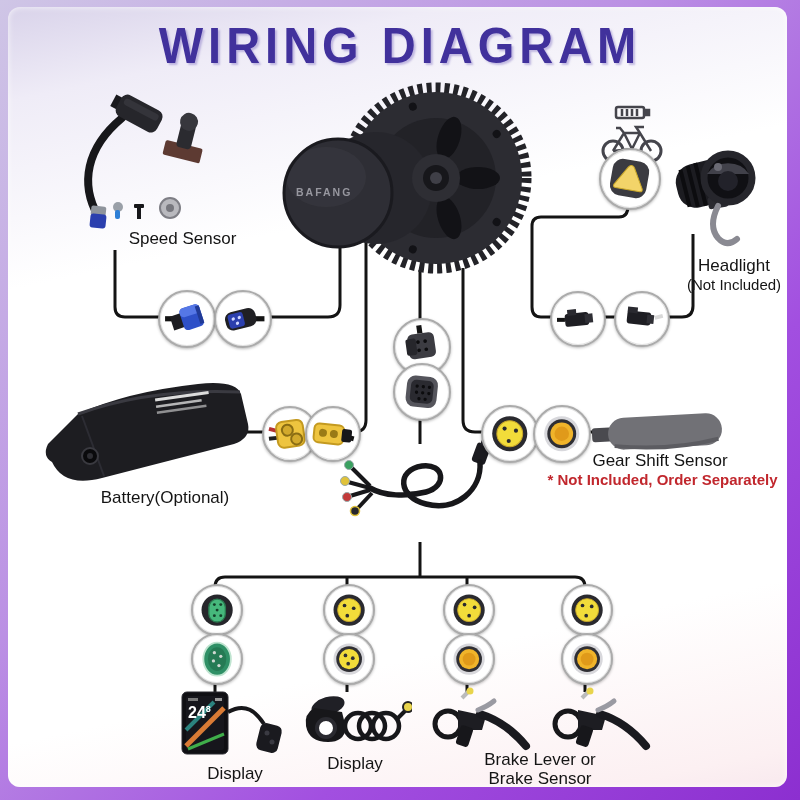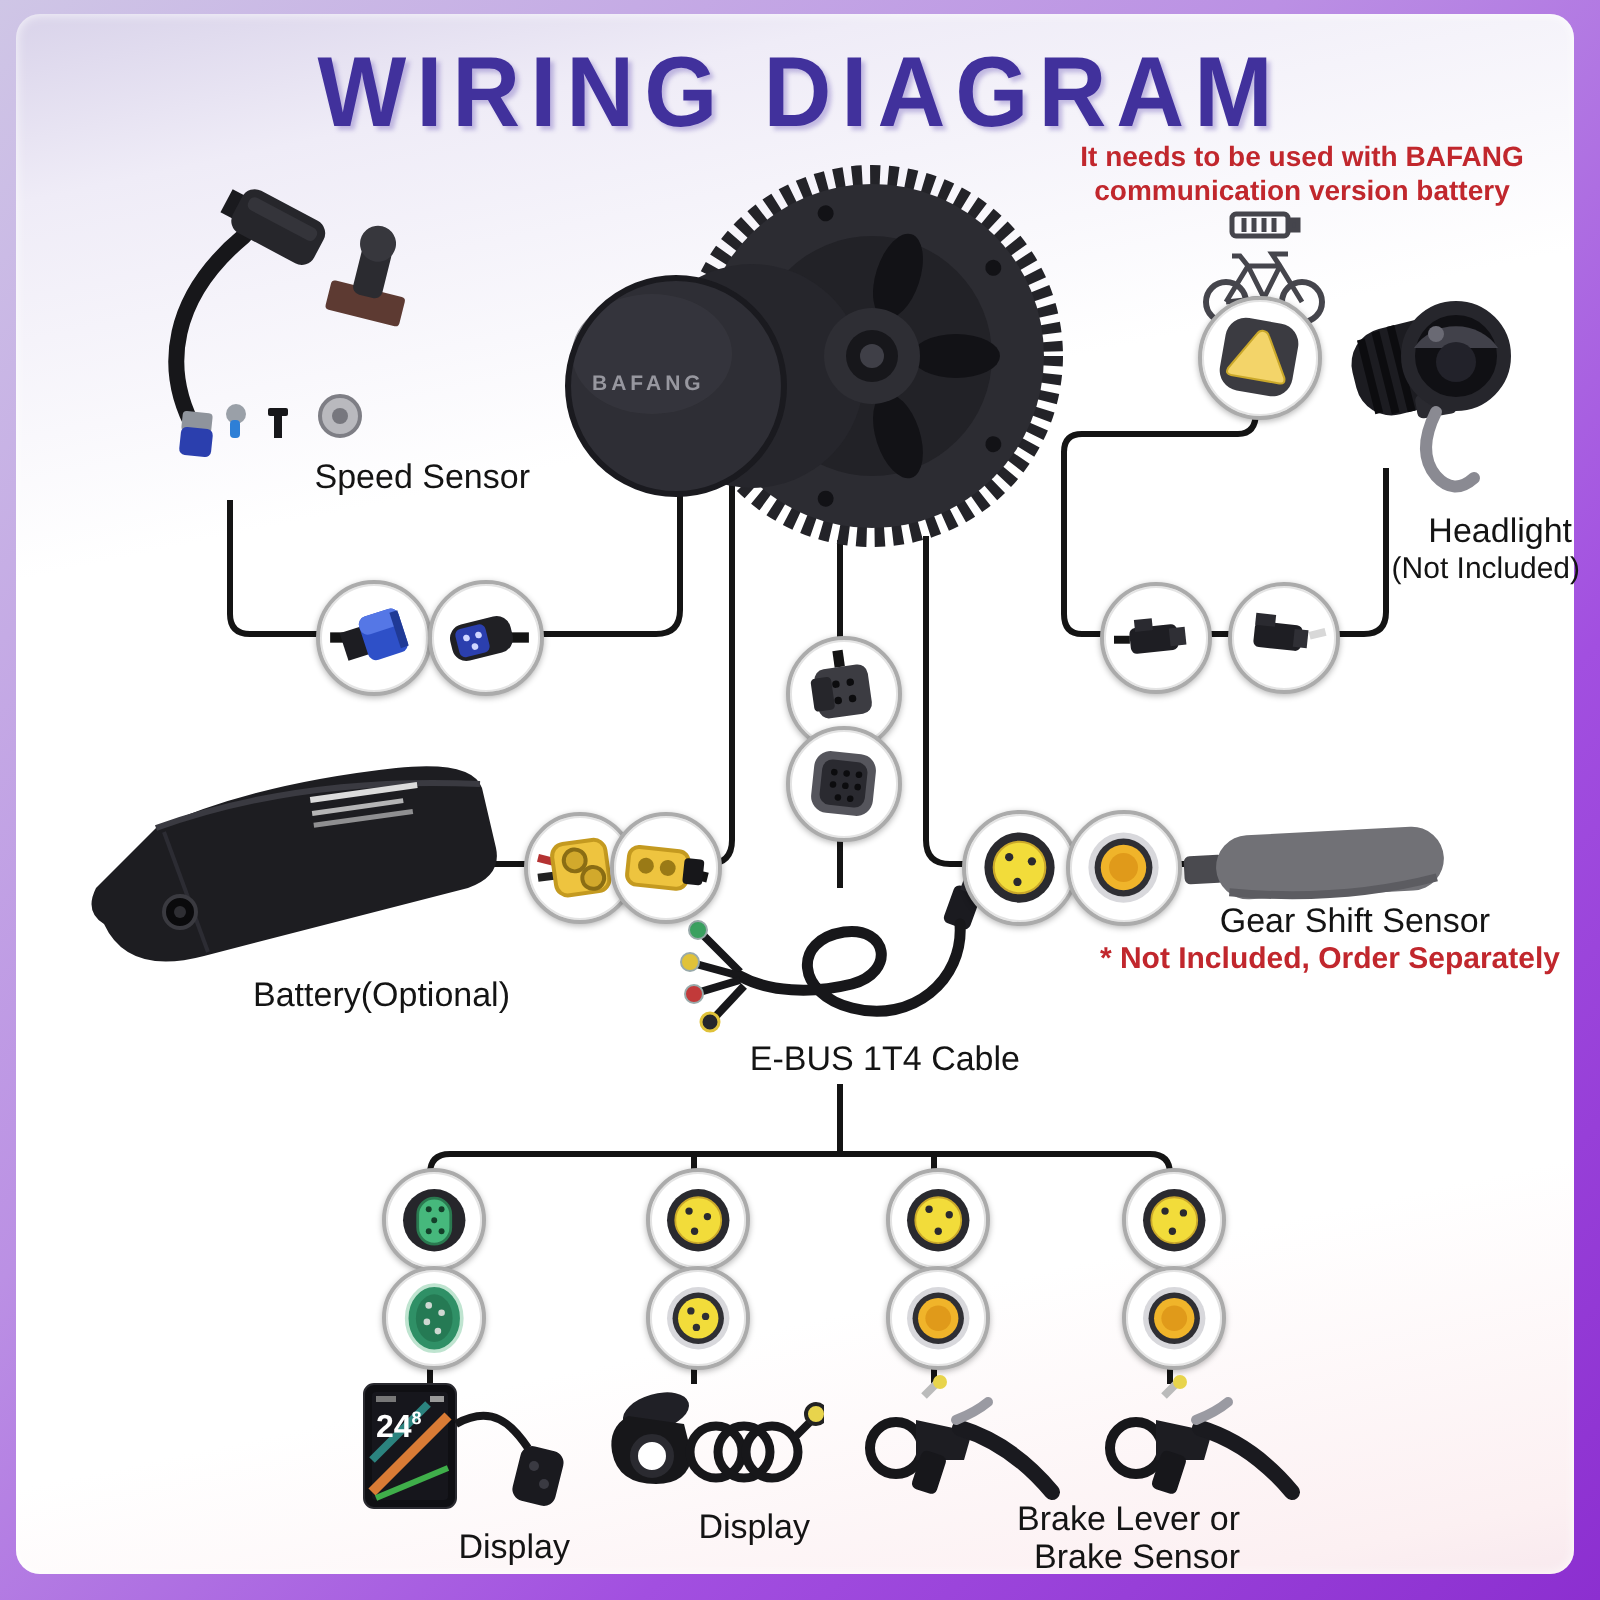--- a/index.html
+++ b/index.html
@@ -7,21 +7,21 @@
   .canvas{position:relative;width:800px;height:800px;overflow:hidden;
           background:linear-gradient(135deg,#cfc6e6 0%,#bb90e4 40%,#a24fe0 70%,#8c2fd0 100%);}
   .content{position:absolute;inset:7px 13px 13px 8px;border-radius:12px;
            background:linear-gradient(168deg,#d9d3ea 0%,#efecf7 10%,#ffffff 30%,#ffffff 78%,#fcf0f2 96%,#f8e9ee 100%);
            box-shadow:inset 0 0 6px rgba(255,255,255,.8);z-index:0;}
   .title{position:absolute;left:0;top:18px;width:100%;text-align:center;z-index:3;
          font-size:47px;font-weight:bold;letter-spacing:5px;color:#41319c;
          text-shadow:2px 2px 2px rgba(100,80,180,.35);transform:scaleY(1.06);}
   .warn{position:absolute;left:505px;top:70px;width:292px;z-index:3;text-align:center;
         color:#c1272d;font-size:14px;line-height:17px;font-weight:bold;}
-  .lbl{position:absolute;z-index:3;color:#141414;font-size:17px;text-align:right;line-height:19px;}
+  .lbl{position:absolute;z-index:3;color:#141414;font-size:17px;text-align:center;line-height:19px;}
   .lbl.small{font-size:15px;}
   .lbl.red{color:#c1272d;font-size:15px;font-weight:bold;}
   .wires{position:absolute;left:0;top:0;z-index:1;}
   .wires path{stroke:#141414;stroke-width:3;fill:none;}
   .img{position:absolute;z-index:2;}
   .cc{position:absolute;border-radius:50%;background:#fff;border:2px solid #ababab;
       box-shadow:0 1px 3px rgba(0,0,0,.28), inset 0 0 0 1px #e4e4e4;z-index:2;
       display:flex;align-items:center;justify-content:center;}
   .cc svg{width:88%;height:88%;}
   .s48{width:48px;height:48px;} .s52{width:52px;height:52px;}
@@ -44,24 +44,20 @@
     <path d="M420,270 L420,444"></path>
     <path d="M463,268 L463,420 Q463,432 475,432 L604,432"></path>
     <path d="M628,206 Q628,217 619,217 L541,217 Q532,217 532,226 L532,307 Q532,317 541,317 L682,317 Q693,317 693,306 L693,234"></path>
     <path d="M420,542 L420,577"></path>
     <path d="M215,692 L215,587 Q215,577 225,577 L575,577 Q585,577 585,587 L585,692"></path>
     <path d="M347,577 L347,692"></path>
     <path d="M467,577 L467,692"></path>
   </svg>
 
   <div class="title">WIRING DIAGRAM</div>
-  <div class="warn">
-    <div>It needs to be used with BAFANG</div>
-    <div>communication version battery</div>
-  </div>
 
   <svg class="img" style="left:70px;top:88px" width="180" height="145" viewBox="0 0 180 145">
     <path d="M28,128 C10,96 16,60 52,30" stroke="#17171a" stroke-width="8" fill="none" stroke-linecap="round"></path>
     <rect x="21" y="118" width="15" height="10" rx="2" fill="#8f949c" transform="rotate(6 28 123)"></rect>
     <rect x="20" y="126" width="16" height="14" rx="3" fill="#2b3fae" transform="rotate(6 28 133)"></rect>
     <g transform="rotate(28 62 24)">
       <rect x="40" y="16" width="10" height="13" fill="#1a1a1e"></rect>
       <rect x="46" y="10" width="46" height="24" rx="7" fill="#26262b"></rect>
       <rect x="50" y="14" width="38" height="7" rx="3" fill="#34343a"></rect>
     </g>
@@ -162,21 +158,20 @@
     <path d="M144,24 C146,52 120,74 90,66 C62,59 60,32 86,28 C108,25 112,48 90,54 C70,59 48,58 34,50" fill="none" stroke="#17171a" stroke-width="5.5" stroke-linecap="round"></path>
     <path d="M34,48 L16,30" stroke="#17171a" stroke-width="4"></path>
     <path d="M34,50 L12,44" stroke="#17171a" stroke-width="4"></path>
     <path d="M34,52 L14,58" stroke="#17171a" stroke-width="4"></path>
     <path d="M36,55 L22,70" stroke="#17171a" stroke-width="4"></path>
     <circle cx="13" cy="27" r="4.5" fill="#3aa060" stroke="#9aa" stroke-width="1"></circle>
     <circle cx="9" cy="43" r="4.5" fill="#e0c23a" stroke="#9aa" stroke-width="1"></circle>
     <circle cx="11" cy="59" r="4.5" fill="#c23a3a" stroke="#9aa" stroke-width="1"></circle>
     <circle cx="19" cy="73" r="4.5" fill="#26262b" stroke="#e0c23a" stroke-width="1.5"></circle>
   </svg>
-  <div class="lbl" style="left:330px;top:520px;width:180px">E-BUS 1T4 Cable</div>
 
   <div class="cc s54" style="left:158px;top:290px">
     <svg viewBox="0 0 46 46">
         <path d="M2,23 L12,23" stroke="#141414" stroke-width="5"></path>
     <g transform="rotate(-18 23 23)">
           <rect x="8" y="16" width="12" height="14" fill="#1d1d22"></rect>
     <rect x="18" y="12" width="20" height="22" rx="4" fill="#2e50c8"></rect>
     <rect x="18" y="12" width="20" height="9" rx="4" fill="#5577e6"></rect>
     <rect x="34" y="14" width="4" height="18" fill="#203a96"></rect>
         </g>

